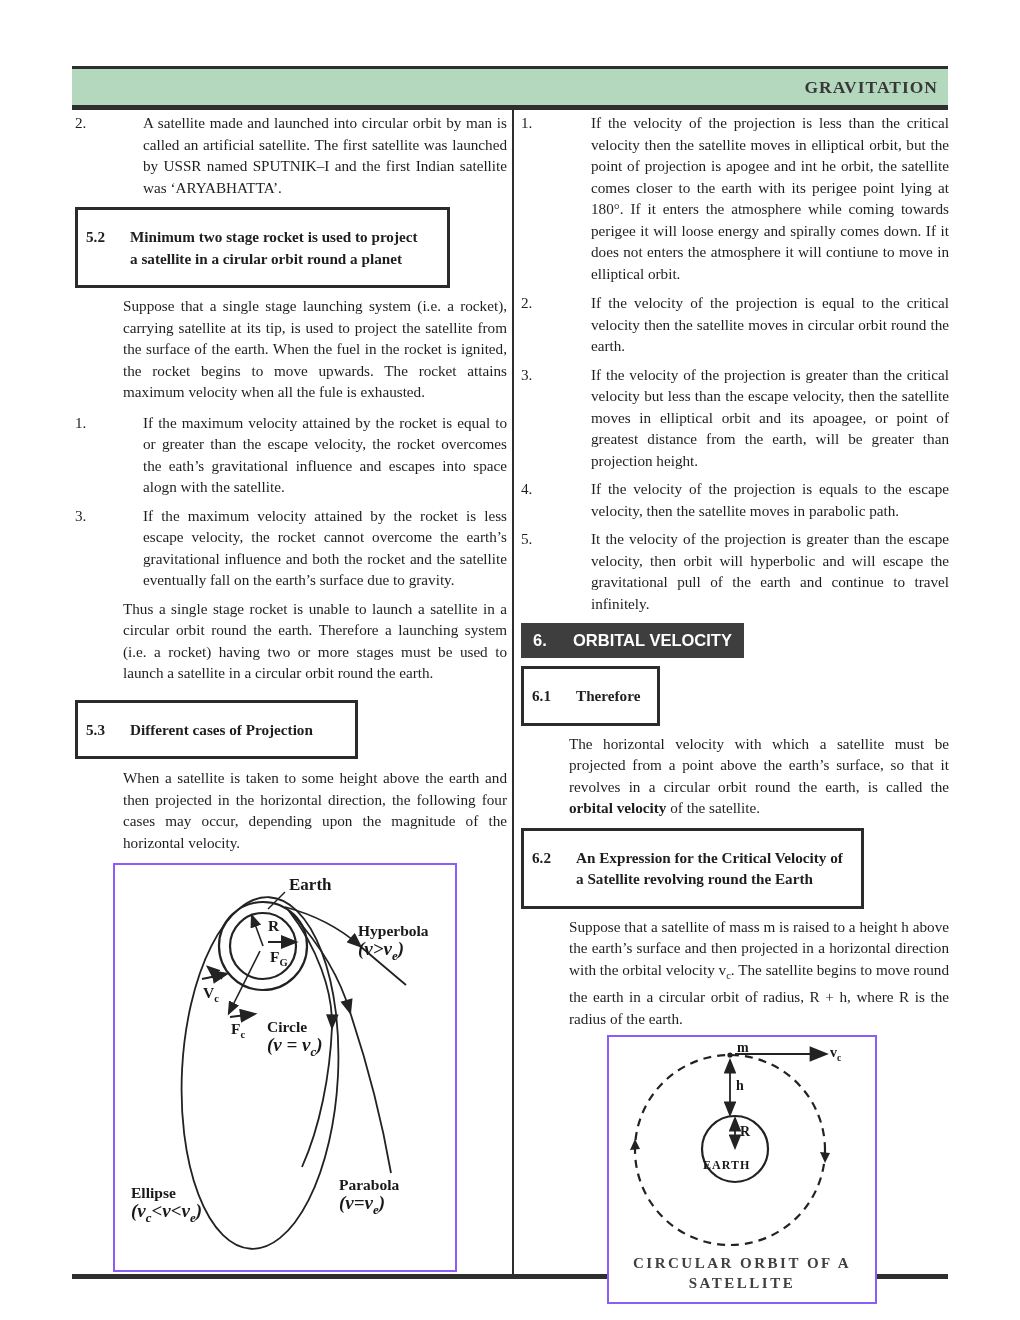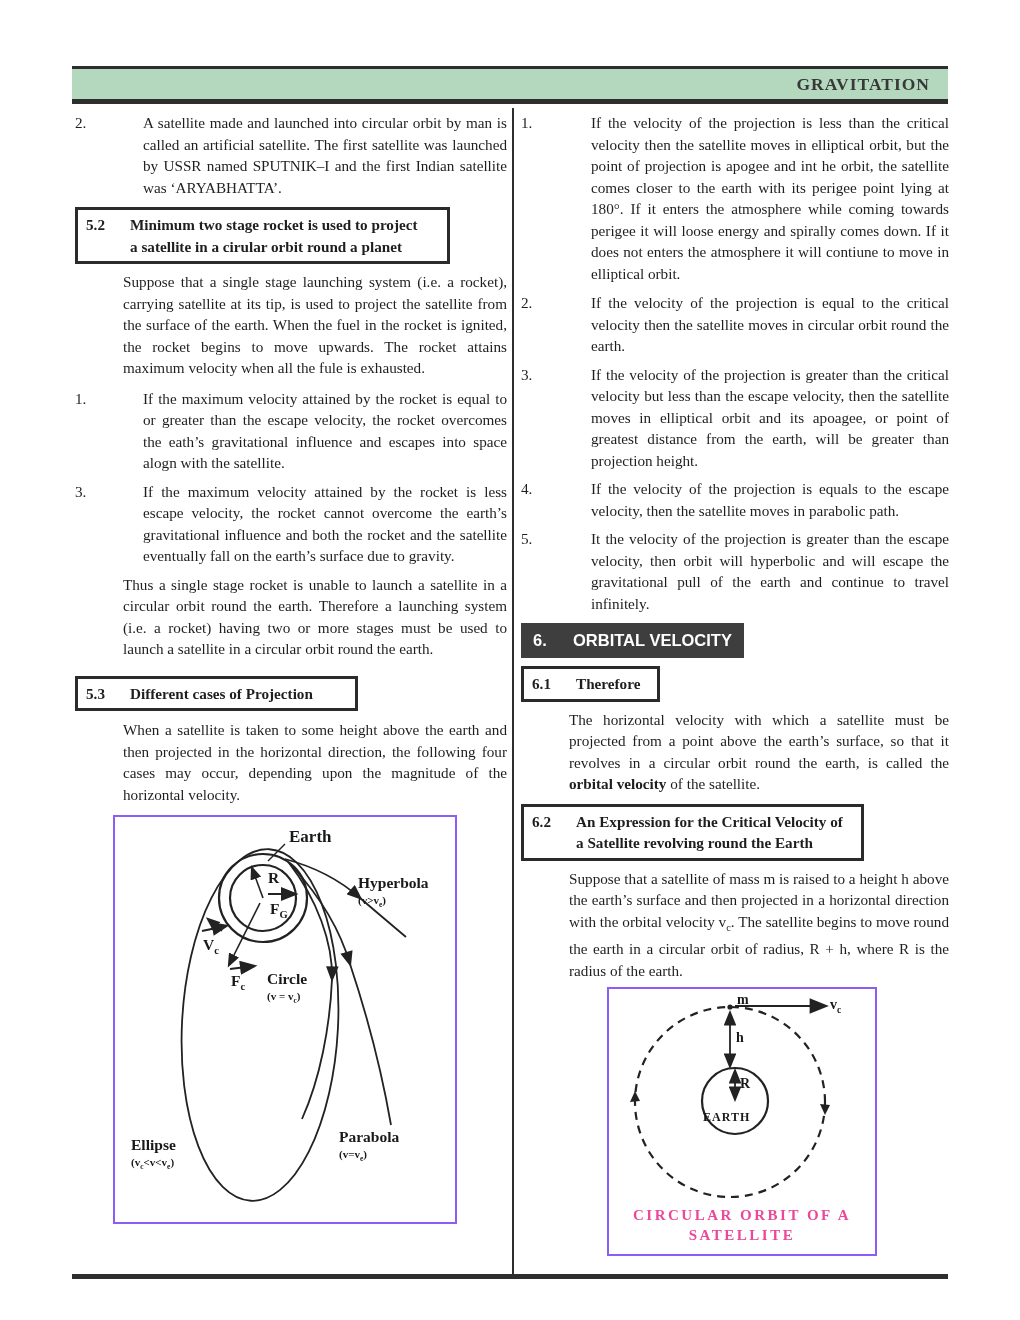--- a/index.html
+++ b/index.html
@@ -1,52 +1,52 @@
 <!DOCTYPE html>
 <html style="--header-green: #b4d8be; --dark: #2e2e2e; --section-dark-bg: #3e3e3e;"><head>
 <meta charset="utf-8">
 <style>
   html,body{margin:0;padding:0;}
   body{width:1020px;height:1320px;background:#ffffff;position:relative;
        font-family:"Liberation Serif",serif;color:#1e1e1e;overflow:hidden;}
-  .greenbar{position:absolute;left:72px;top:66px;width:876px;height:38px;
+  .greenbar{position:absolute;left:72px;top:66px;width:876px;height:44px;
        box-sizing:border-box;background:var(--header-green,#b4d8be);
        border-top:3px solid var(--dark,#2e2e2e);border-bottom:5px solid var(--dark,#2e2e2e);
-       display:flex;align-items:center;justify-content:flex-end;padding-right:18px;}
+       display:flex;align-items:center;justify-content:flex-end;padding-right:10px;}
   .pagetitle{font-weight:bold;font-size:17.5px;letter-spacing:1px;color:#383838;}
   .bottomrule{position:absolute;left:72px;top:1274px;width:876px;height:5px;background:var(--dark,#2e2e2e);}
   .divider{position:absolute;left:512px;top:108px;width:2px;height:1166px;background:var(--dark,#2e2e2e);}
   .col{position:absolute;top:110px;font-size:15.2px;line-height:21.5px;}
   .col.left{left:75px;width:432px;}
   .col.right{left:521px;width:428px;}
   .nitem{display:flex;margin-top:7px;}
   .nitem .n{flex:0 0 48px;}
   .col.right .nitem .n{flex:0 0 50px;}
   .nitem .t{flex:1;text-align:justify;margin-left:20px;}
   p.ind{margin:7px 0 0 48px;text-align:justify;}
-  .secbox{border:3px solid #2b2b2b;display:flex;padding:4px 8px;box-sizing:border-box;
+  .secbox{border:3px solid #2b2b2b;display:flex;padding:16px 8px;box-sizing:border-box;
           font-weight:bold;margin-top:9px;background:#fff;}
   .secbox .sn{flex:0 0 44px;}
   .darkbox{background:var(--section-dark-bg,#3e3e3e);color:#fff;
            font-family:"Liberation Sans",sans-serif;font-weight:bold;font-size:16.5px;
            display:flex;align-items:center;height:35px;box-sizing:border-box;
            padding:0 12px;margin-top:9px;width:223px;}
   .darkbox .dn{flex:0 0 40px;}
   .figbox{position:relative;border:2px solid #8b5cf6;background:#fff;}
   .figbox svg{position:absolute;left:0;top:0;}
   .flabel{position:absolute;font-weight:bold;white-space:nowrap;color:#191919;}
   .fl-c{}
   .fl-17{font-size:17px;line-height:19px;}
   .fl-15{font-size:15.5px;line-height:18px;}
   .fl-14{font-size:14px;line-height:16px;}
-  .fl-13{font-size:11px;line-height:17px;}
+  .fl-13{font-size:19px;line-height:17px;font-style:italic;}
   .fl-12{font-size:12px;line-height:14px;letter-spacing:1px;}
   sub{font-size:68%;}
   .caption{position:absolute;left:0;width:100%;text-align:center;font-weight:bold;
-           font-size:15px;line-height:20px;letter-spacing:2.5px;color:#ec4899;}
+           font-size:15px;line-height:20px;letter-spacing:2.5px;color:#404040;}
   b{font-weight:bold;}
 </style>
 </head>
 <body>
 
 <div class="greenbar">
   <span class="pagetitle">GRAVITATION</span>
 </div>
 <div class="divider"></div>
 <div class="bottomrule"></div>

